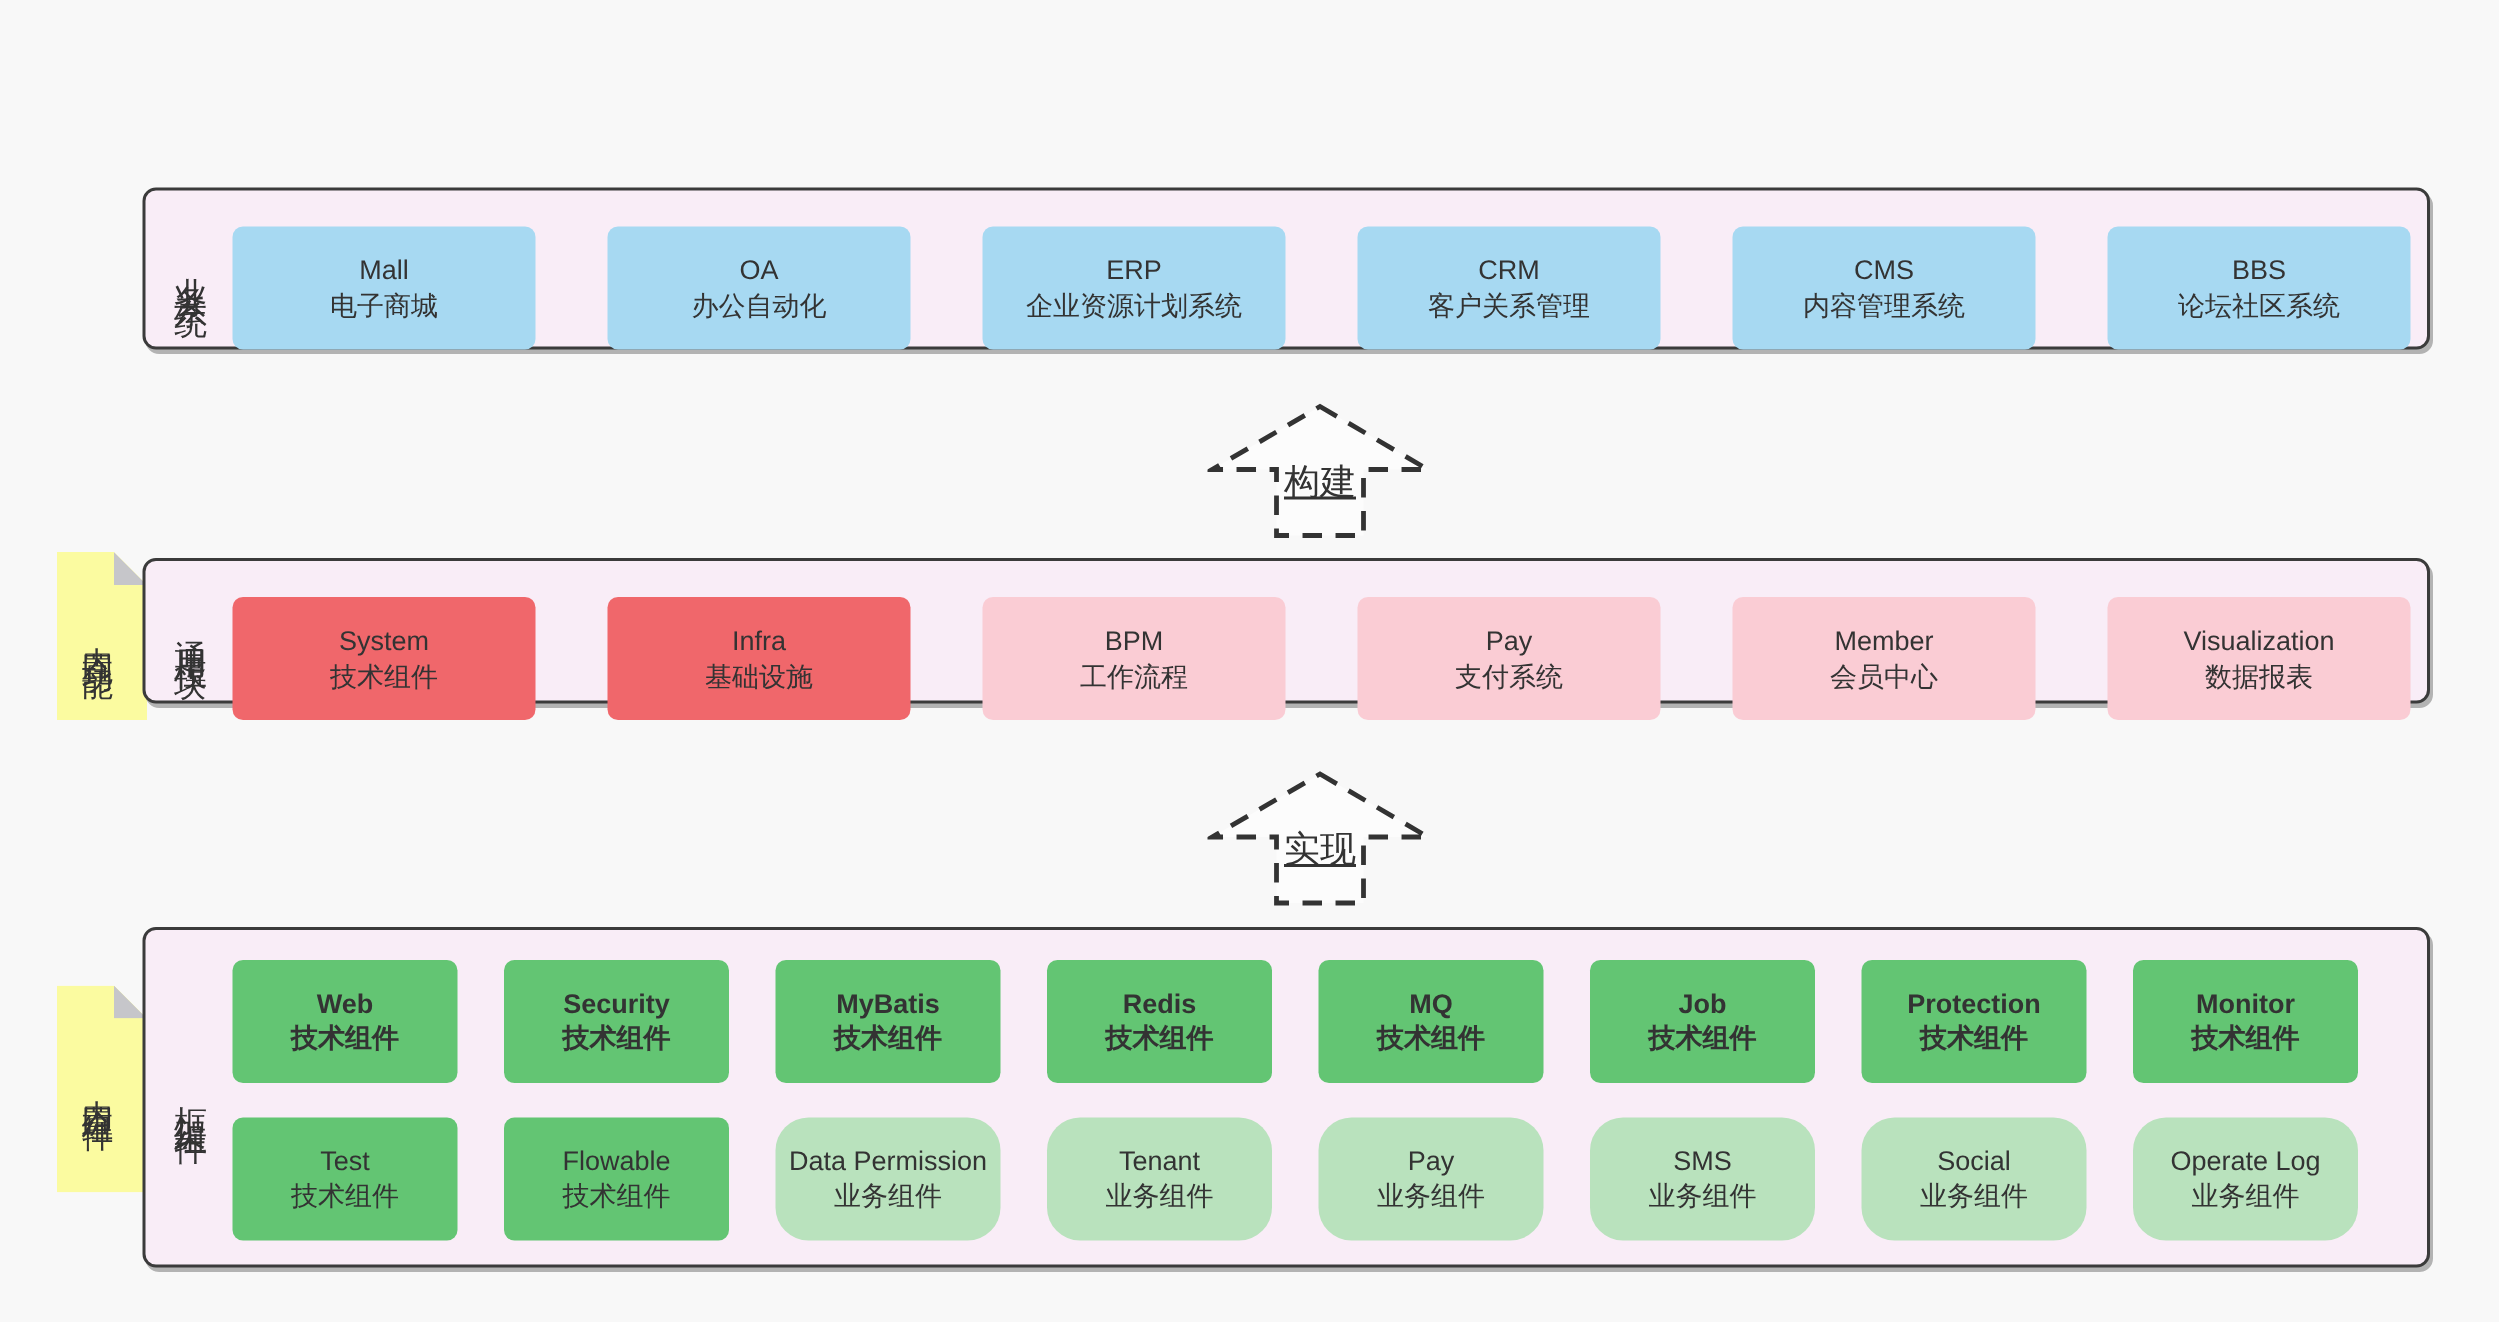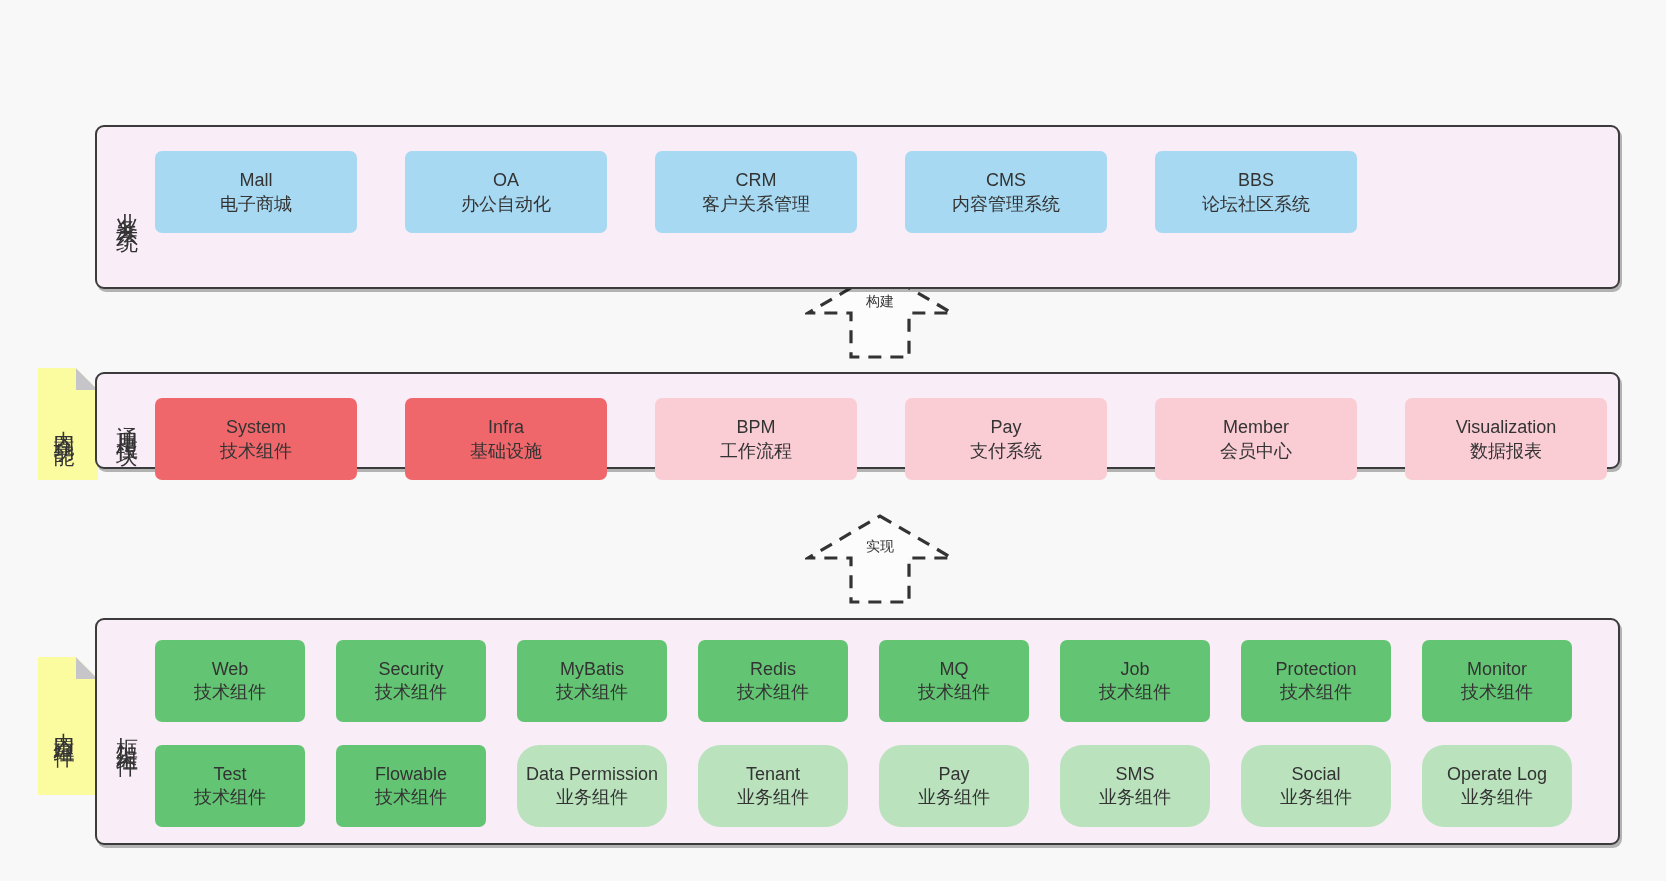--- a/index.html
+++ b/index.html
@@ -13,34 +13,34 @@
   #canvas{position:relative; width:1666px; height:881px; background:var(--page-bg); overflow:hidden; color:var(--text);}
 
   .container{
     position:absolute; left:95px; width:1525px;
     background:var(--container-bg);
     border:2px solid var(--container-border);
     border-radius:9px;
     box-shadow:2px 3px 0 rgba(0,0,0,0.28);
     z-index:2;
   }
-  .container.business{top:125px; height:164px;}
+  .container.business{top:125px; height:108px;}
   .container.modules{top:372px; height:97px;}
   .container.framework{top:618px; height:227px;}
 
   .side-label{
     position:absolute; left:15px; top:50%; transform:translateY(-50%);
     writing-mode:vertical-lr; text-orientation:upright;
     font-size:22px; letter-spacing:6px; color:var(--text); white-space:nowrap;
   }
 
   .row{display:flex; margin-left:58px;}
   .row.wide{gap:48px; margin-top:24px;}
   .row.narrow{gap:31px;}
-  .row.r1{margin-top:20px;}
+  .row.r1{margin-top:20px;font-weight:bold;}
   .row.r2{margin-top:23px;}
 
   .box{
     display:flex; flex-direction:column; align-items:center; justify-content:center;
     border-radius:7px; text-align:center; color:var(--text);
     font-size:18px; line-height:24px; flex:0 0 auto;
   }
   .box-lg{width:202px; height:82px;}
   .box-sm{width:150px; height:82px; line-height:23px;}
   .box.blue{background:var(--blue);}
@@ -66,23 +66,23 @@
     writing-mode:vertical-lr; text-orientation:upright;
     font-size:21px; letter-spacing:5px; color:var(--text); white-space:nowrap;
     margin-left:-8px;
   }
 
   .arrow{position:absolute; left:805px; width:150px; height:92px; z-index:1;}
   .arrow.build{top:268px;}
   .arrow.implement{top:513px;}
   .arrow svg{display:block; width:100%; height:100%;}
   .arrow .label{
-    position:absolute; left:50%; top:25px; transform:translateX(-50%);
+    position:absolute; left:50%; top:37px; transform:translateX(-50%);
     background:var(--arrow-fill); padding:0 3px;
-    font-size:14px; color:var(--text); white-space:nowrap;
+    font-size:24px; color:var(--text); white-space:nowrap;text-decoration:underline;
   }
 </style>
 </head>
 <body>
 
 <div id="canvas">
 
   <div class="tag tag-functions">
     <span class="fold"></span>
     <span class="vtext">内置功能</span>
@@ -96,20 +96,24 @@
     <div class="side-label">业务系统</div>
     <div class="row wide">
 
     <div class="box box-lg blue">
           <span class="en">Mall</span>
           <span class="zh">电子商城</span>
         </div>
         <div class="box box-lg blue">
           <span class="en">OA</span>
           <span class="zh">办公自动化</span>
+        </div>
+        <div class="box box-lg blue">
+          <span class="en">ERP</span>
+          <span class="zh">企业资源计划系统</span>
         </div>
         <div class="box box-lg blue">
           <span class="en">CRM</span>
           <span class="zh">客户关系管理</span>
         </div>
         <div class="box box-lg blue">
           <span class="en">CMS</span>
           <span class="zh">内容管理系统</span>
         </div>
         <div class="box box-lg blue">

